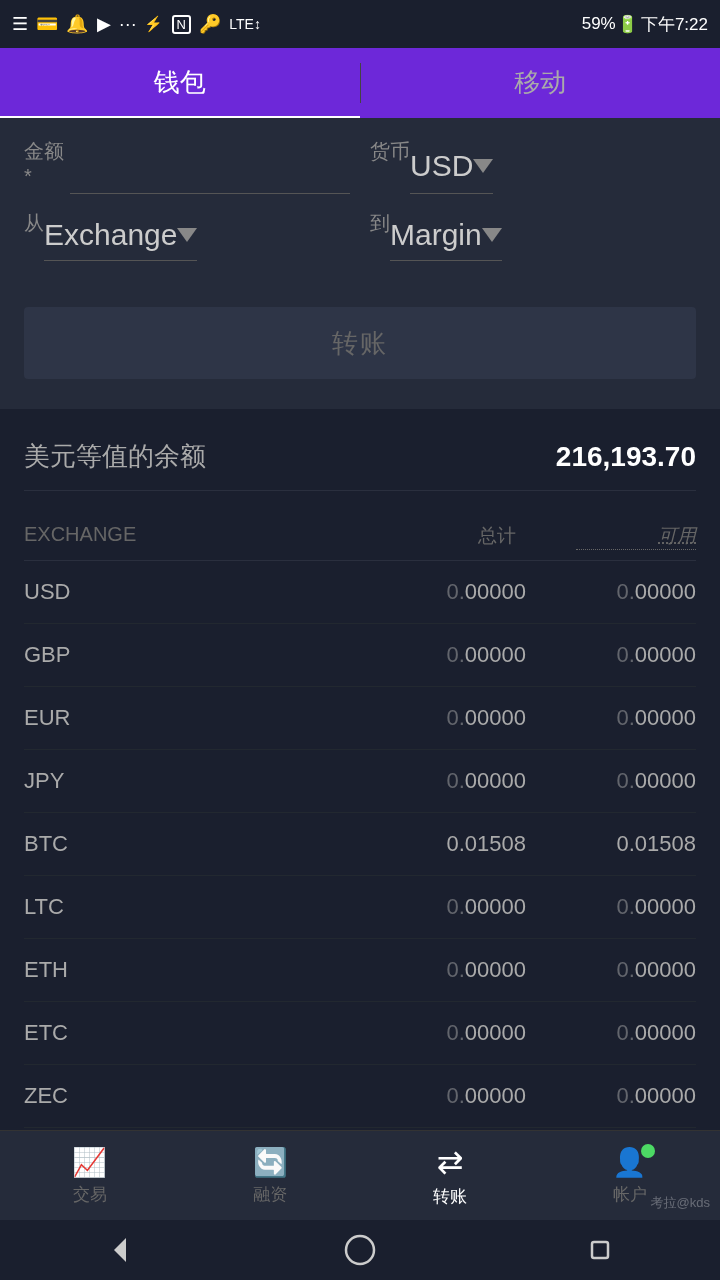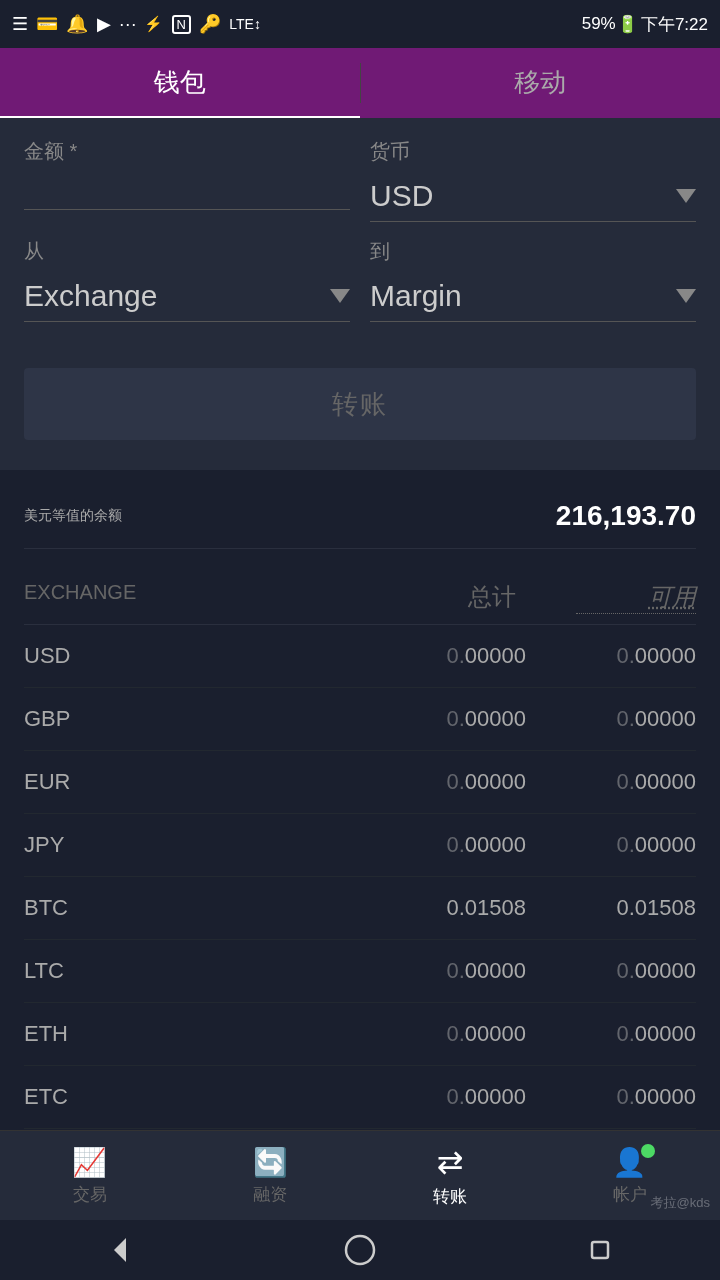--- a/index.html
+++ b/index.html
@@ -35,21 +35,21 @@
       align-items: center;
       gap: 2px;
       font-size: 17px;
     }
 
     
     .tabs {
       display: flex;
       width: 100%;
       height: 70px;
-      background: #701a75;
+      background: #6d28d9;
     }
     .tab {
       flex: 1;
       display: flex;
       align-items: center;
       justify-content: center;
       font-size: 26px;
       color: #aaa;
       cursor: pointer;
       border-bottom: 2px solid transparent;
@@ -73,21 +73,21 @@
 
     .form-row {
       display: flex;
       gap: 20px;
       margin-bottom: 16px;
     }
 
     .form-group {
       flex: 1;
       display: flex;
-      flex-direction: column;
+      flex-direction: row;
     }
 
     .form-label {
       font-size: 20px;
       color: #888;
       margin-bottom: 6px;
     }
 
     .form-input {
       background: transparent;
@@ -145,21 +145,21 @@
       background: #1a1f2e;
     }
     .balance-row {
       display: flex;
       justify-content: space-between;
       align-items: center;
       border-bottom: 1px solid #2a2f3e;
       padding-bottom: 16px;
     }
     .balance-label {
-      font-size: 14px;
+      font-size: 26px;
       color: #aaa;
     }
     .balance-value {
       font-size: 28px;
       color: #fff;
       font-weight: bold;
     }
 
     
     .exchange-table {
@@ -175,21 +175,21 @@
     .table-header-label {
       font-size: 20px;
       color: #666;
       text-transform: uppercase;
     }
     .table-header-right {
       display: flex;
       gap: 60px;
     }
     .table-header-col {
-      font-size: 24px;
+      font-size: 19px;
       color: #666;
       text-align: right;
       min-width: 120px;
     }
     .available-col {
       text-decoration: underline dotted;
       text-decoration-style: dotted;
       border-bottom: 1px dotted #666;
       font-style: italic;
     }

